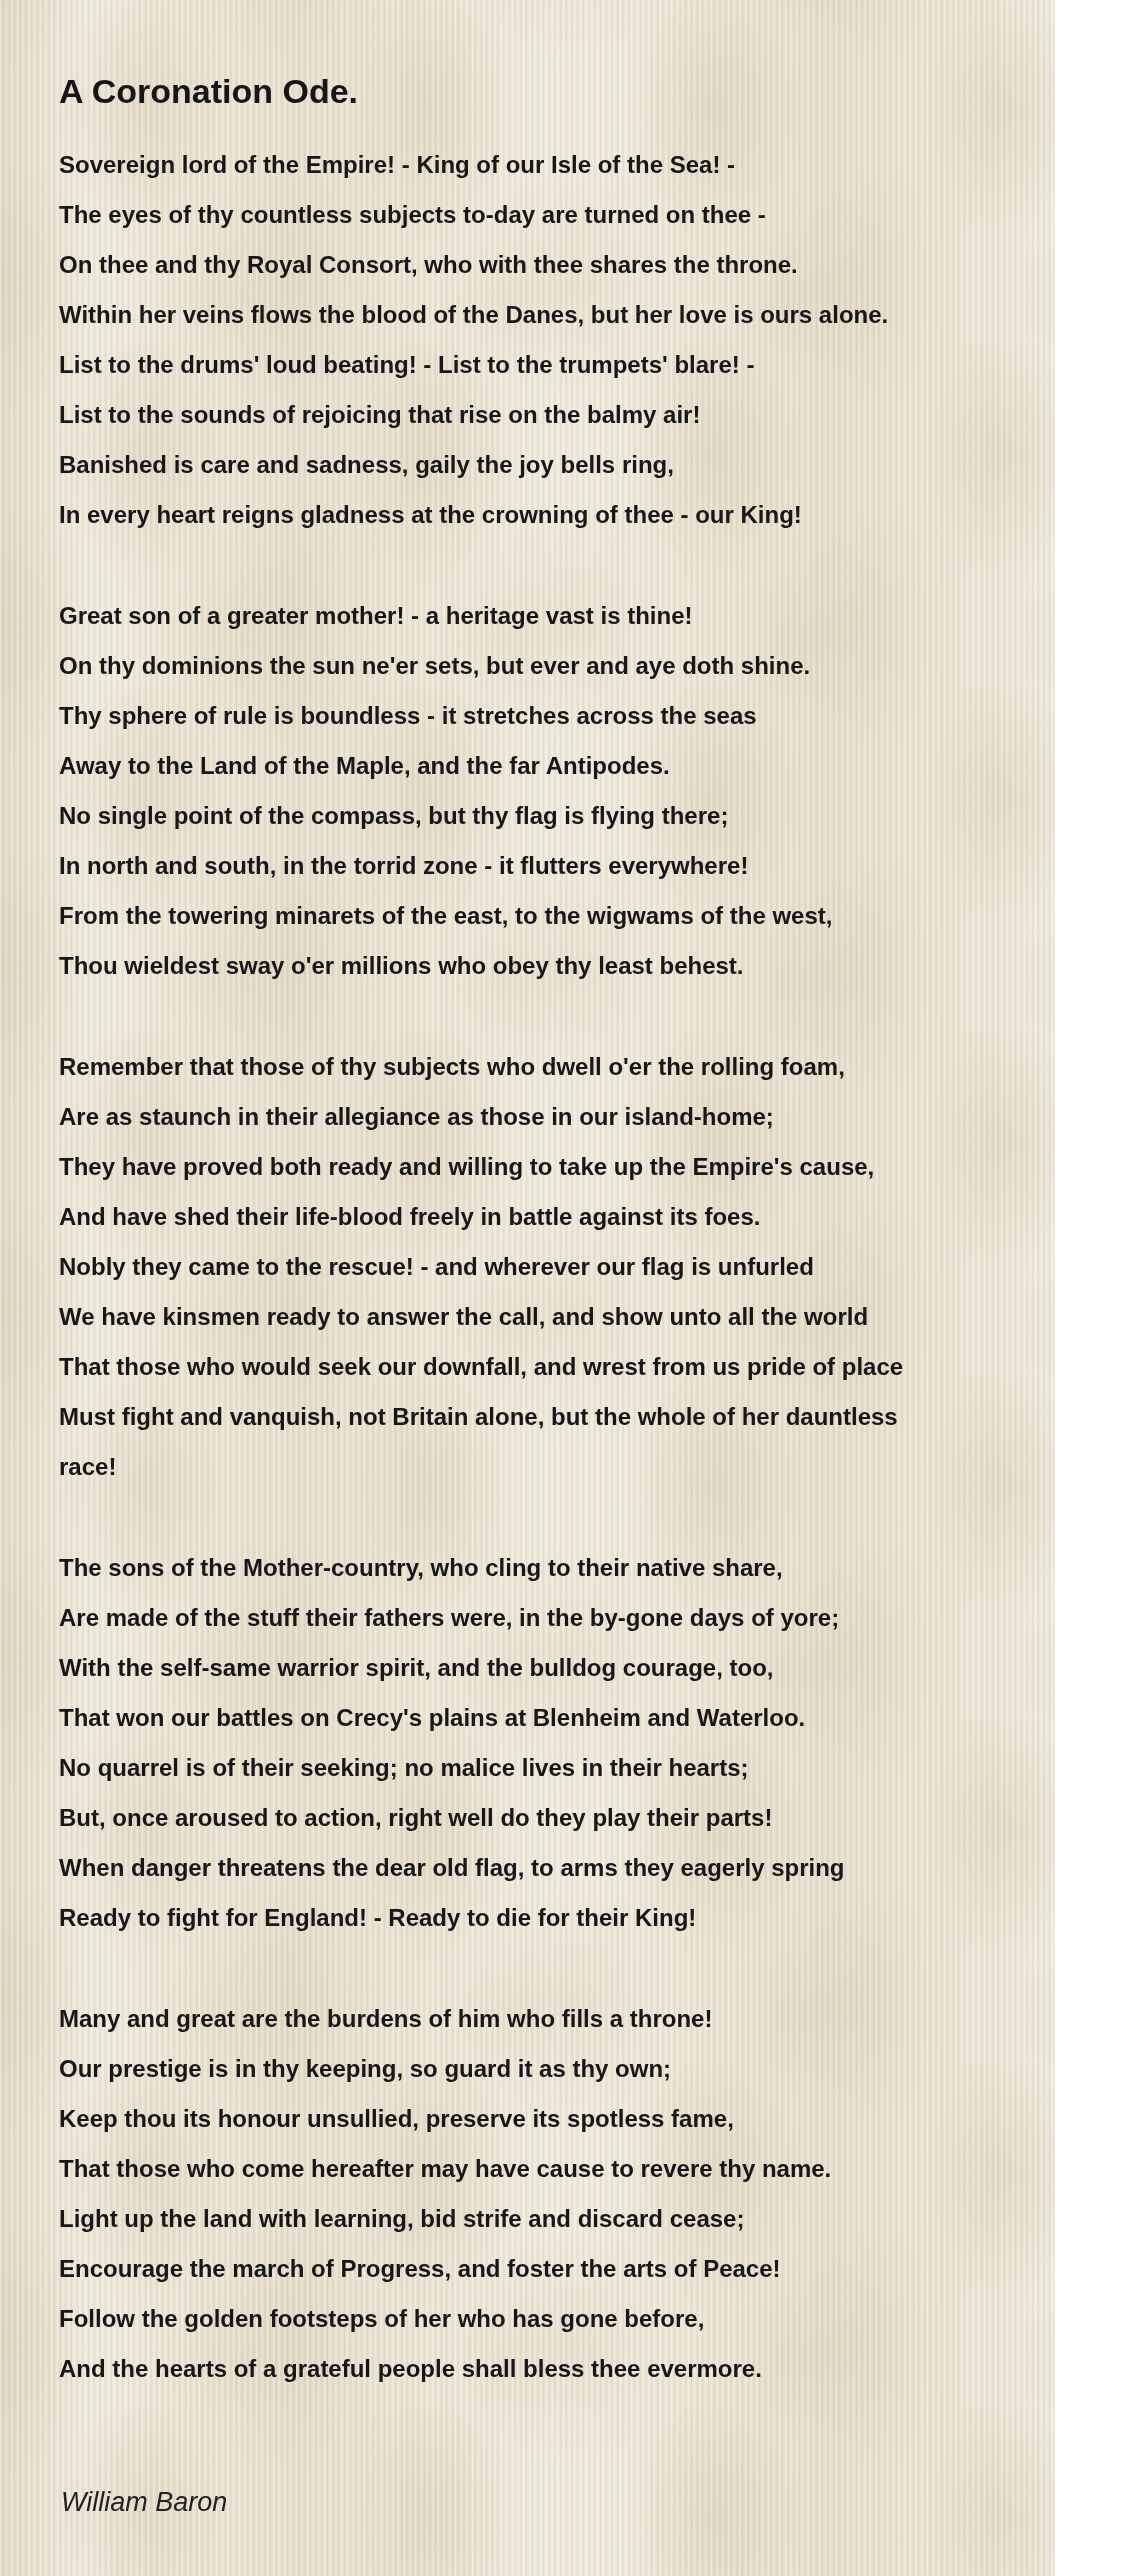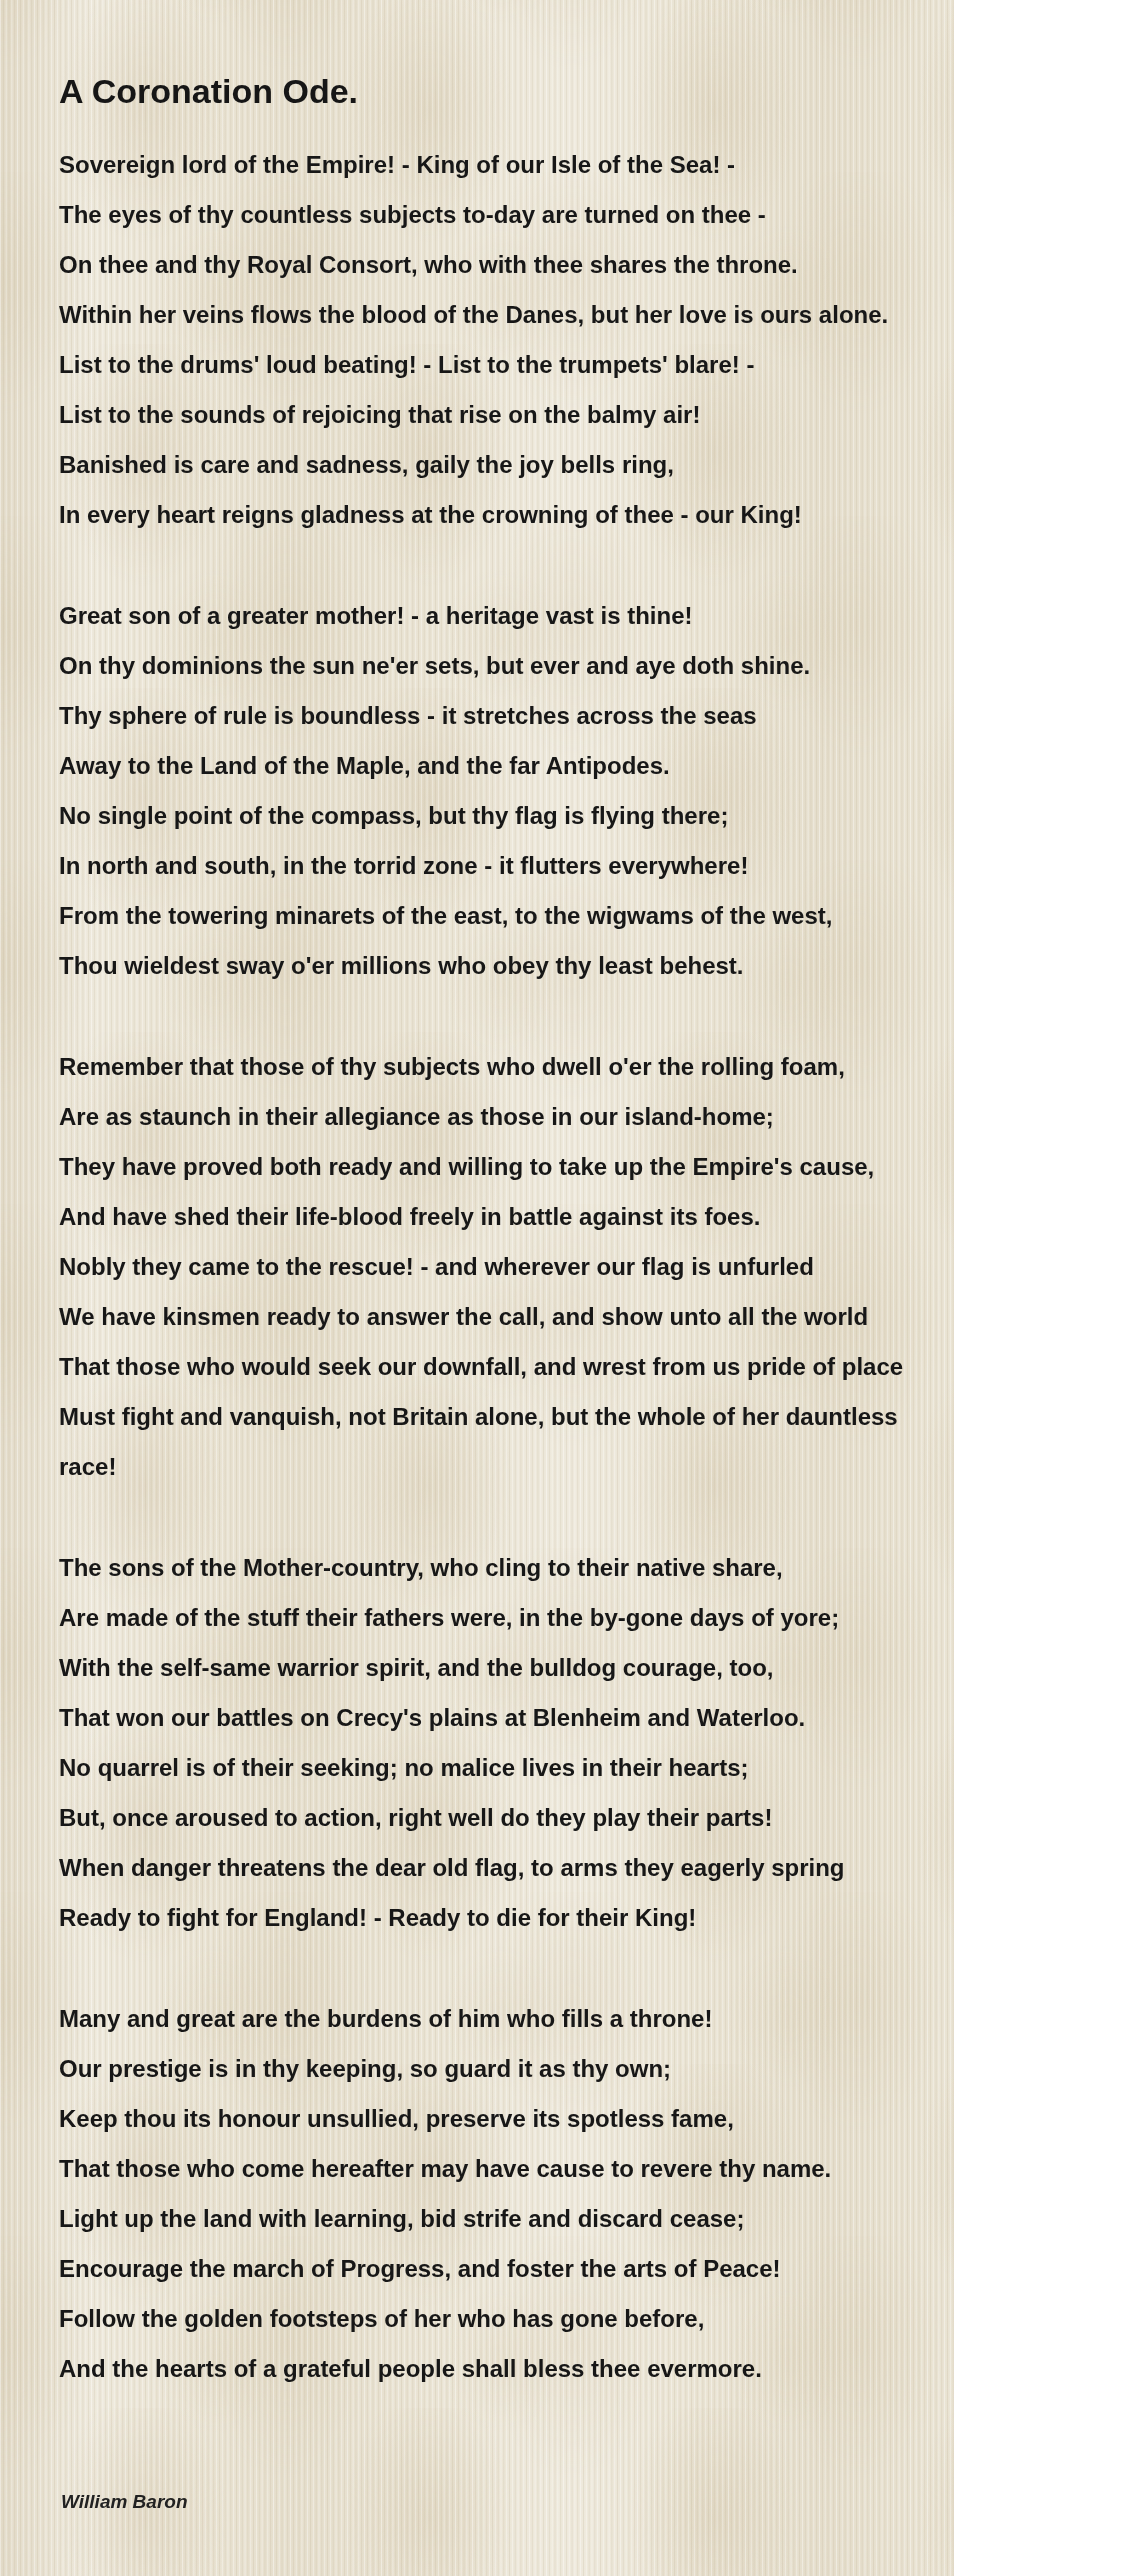--- a/index.html
+++ b/index.html
@@ -7,21 +7,21 @@
     padding: 0;
   }
   body {
     width: 1146px;
     height: 2576px;
     overflow: hidden;
     font-family: "Liberation Sans", sans-serif;
   }
   .page {
     position: relative;
-    width: 954px;
+    width: 1055px;
     height: 2576px;
     background-color: #eae4d4;
     background-image:
       
       repeating-linear-gradient(90deg,
         rgba(255,255,255,0.40) 0px, rgba(255,255,255,0.40) 1px,
         rgba(0,0,0,0) 1px, rgba(0,0,0,0) 2.9px,
         rgba(186,170,140,0.22) 2.9px, rgba(186,170,140,0.22) 3.8px,
         rgba(0,0,0,0) 3.8px, rgba(0,0,0,0) 5.7px),
       
@@ -74,24 +74,24 @@
     font-size: 24px;
     line-height: 50px;
     font-weight: bold;
     white-space: nowrap;
     color: #171717;
   }
   .signature {
     position: absolute;
     left: 61px;
     top: 2479px;
-    font-size: 19px;
+    font-size: 27px;
     line-height: 46px;
     font-style: italic;
-    font-weight: bold;
+    font-weight: normal;
     color: #222222;
     white-space: nowrap;
   }
 </style>
 </head>
 <body>
 
 <div class="page">
   <h1 class="title">A Coronation Ode.</h1>
   <div class="poem">

